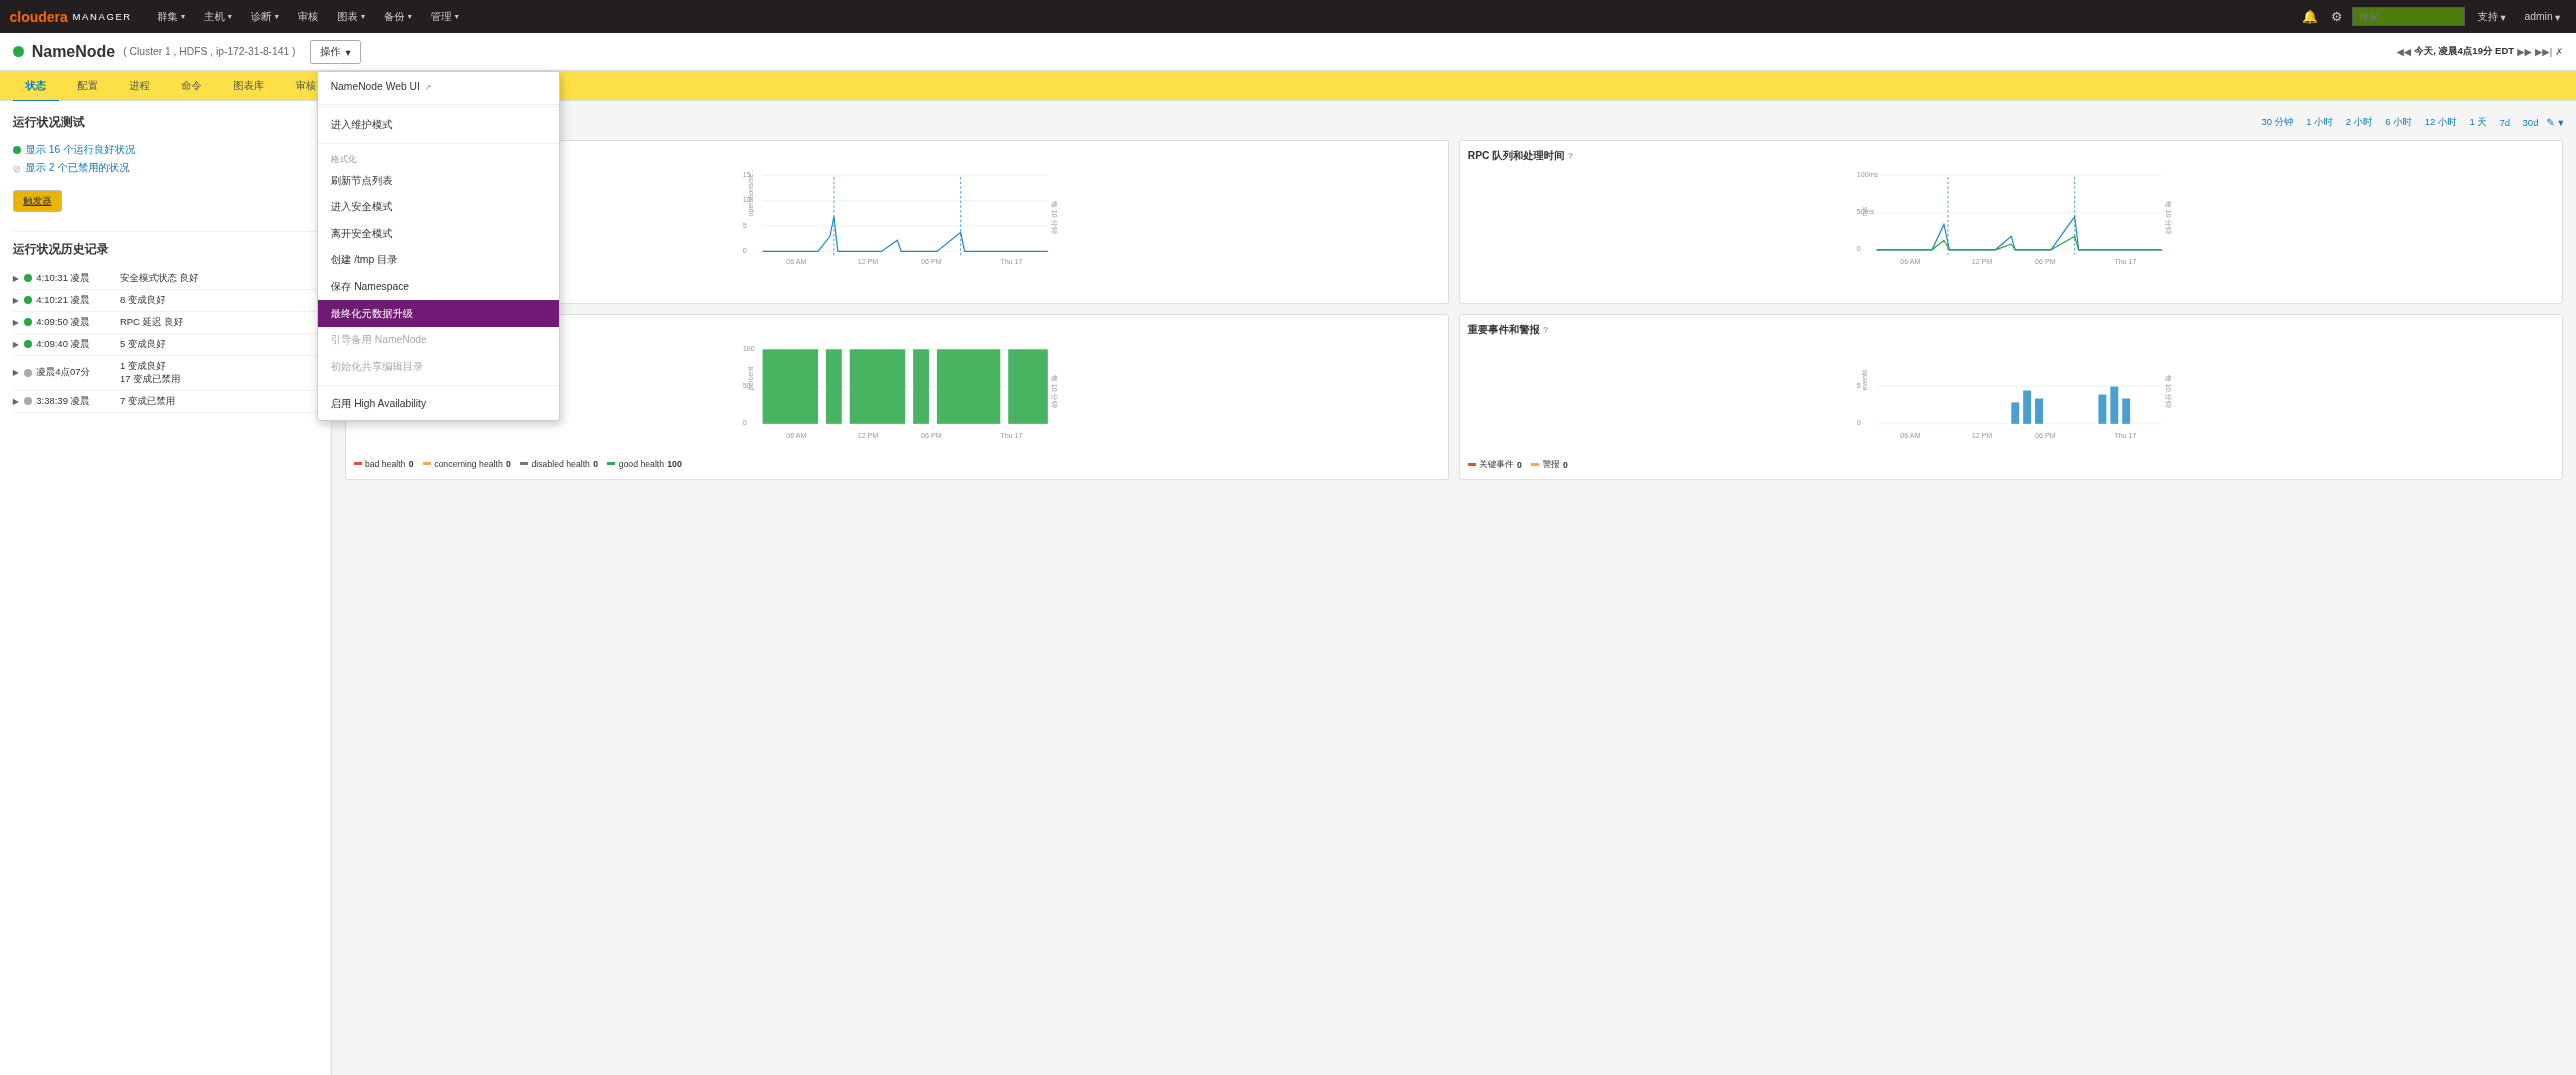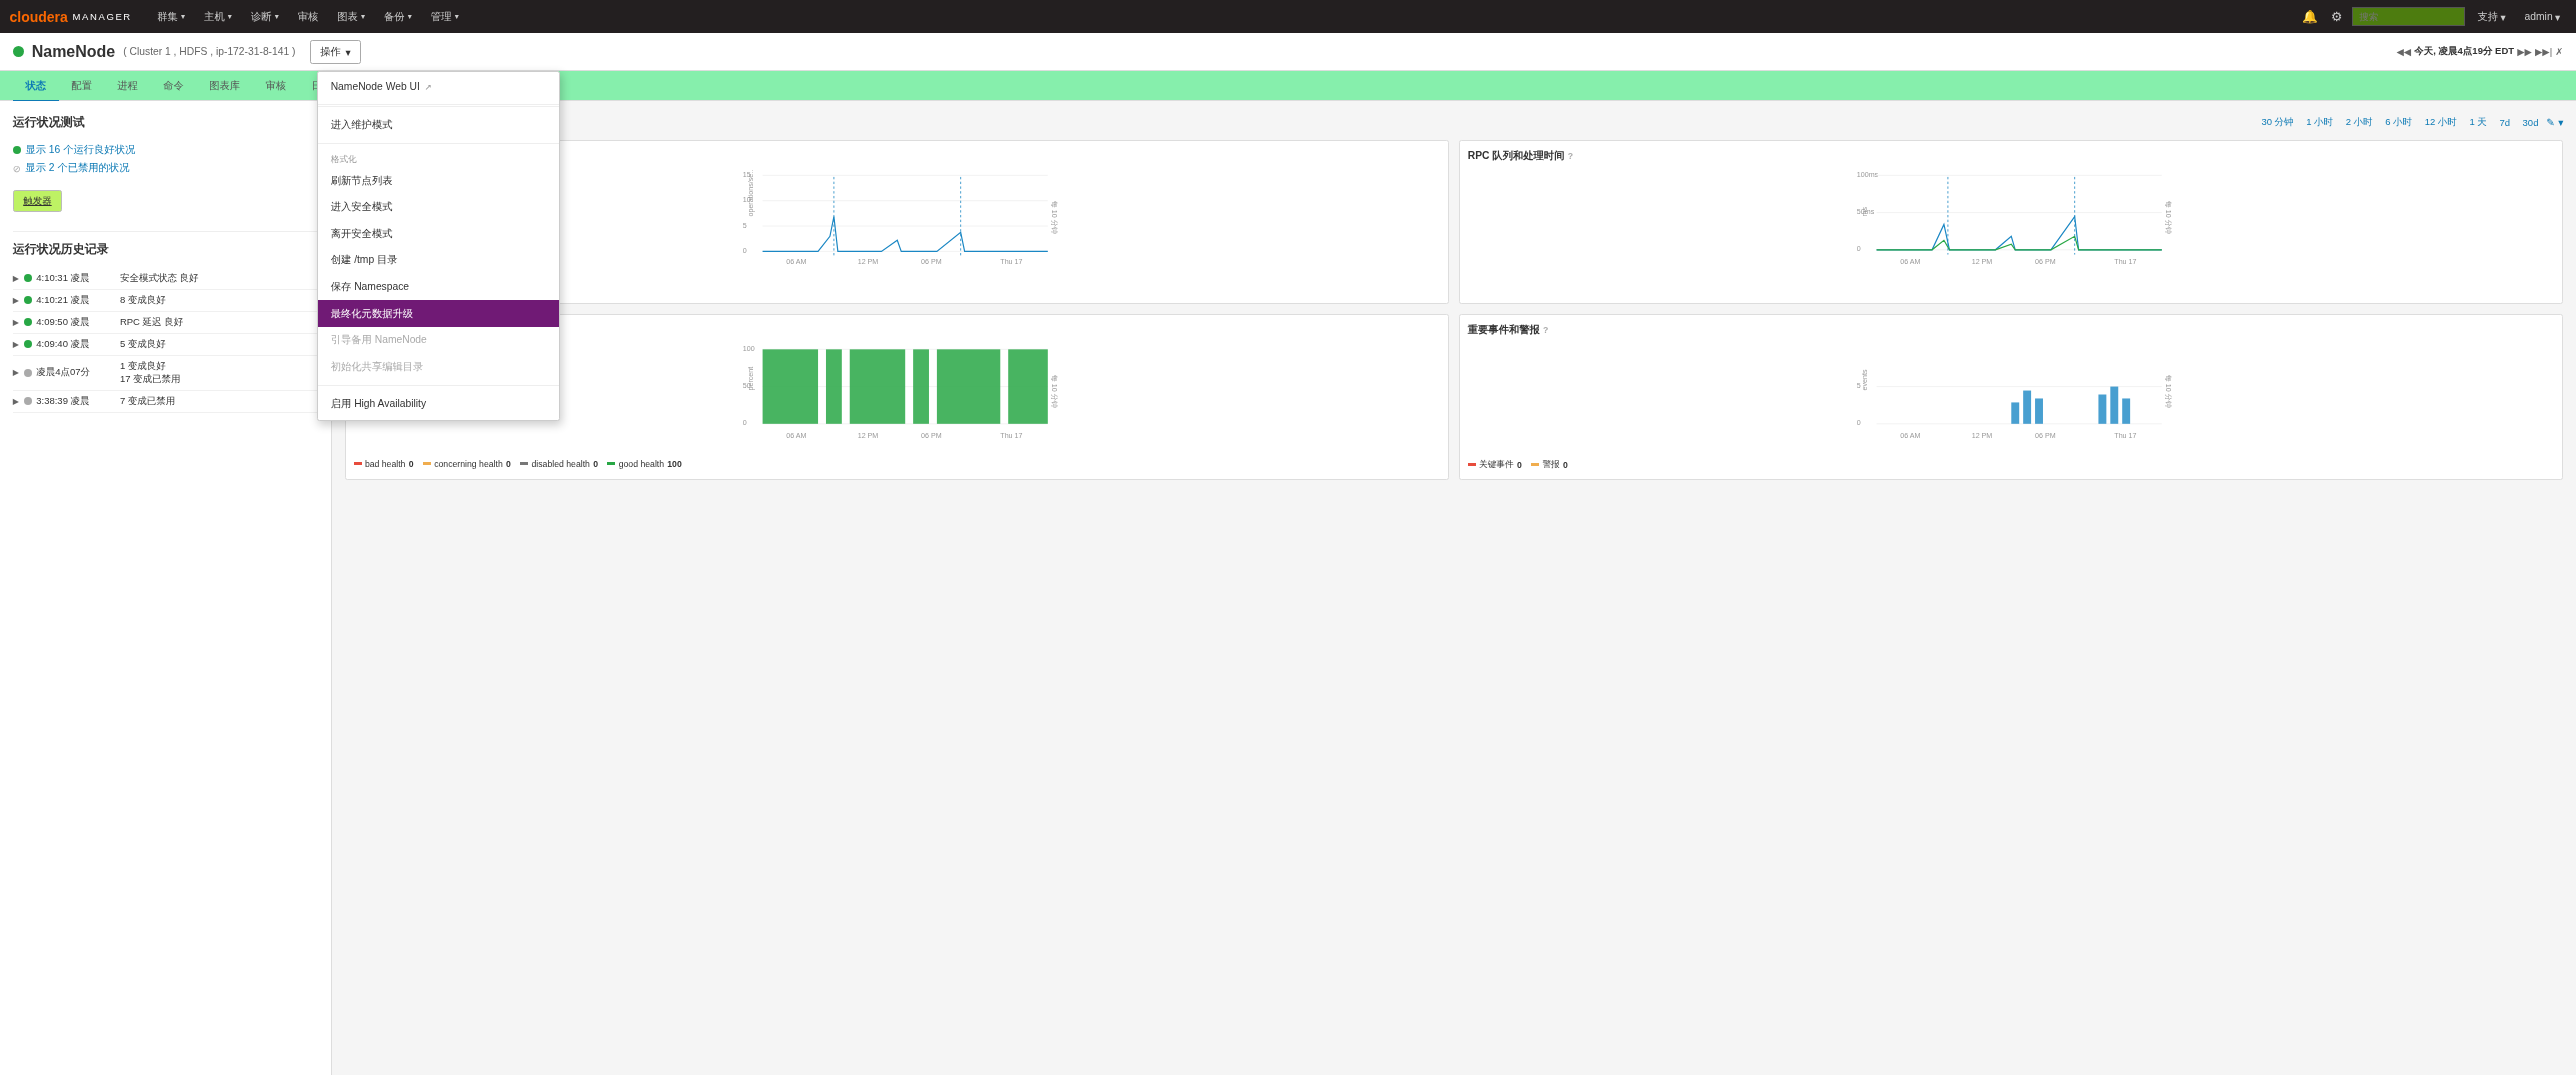--- a/index.html
+++ b/index.html
@@ -92,26 +92,26 @@
       font-size: 10.3px;
       color: #333;
       margin-left: 6.3px;
     }
     .time-nav { margin-left: auto; display: flex; align-items: center; gap: 3.2px; color: #666; font-size: 9.5px; }
     .time-nav span { cursor: pointer; }
     .time-nav .time-label { font-weight: bold; color: #333; }
 
     
     .tab-bar {
-      background: #86efac;
+      background: #fde047;
       border-bottom: 1.6px solid #ddd;
       display: flex;
       align-items: flex-end;
       padding: 0 12.7px;
-      gap: 0;
+      gap: 6px;
       height: 30px;
     }
     .tab {
       padding: 0 12.7px;
       height: 30px;
       display: flex;
       align-items: center;
       cursor: pointer;
       font-size: 10.3px;
       color: #555;
@@ -379,21 +379,21 @@
     <ul class="health-check-list">
       <li>
         <div class="health-dot dot-green"></div>
         <span>显示 16 个运行良好状况</span>
       </li>
       <li>
         <span class="dot-icon">⊘</span>
         <span>显示 2 个已禁用的状况</span>
       </li>
     </ul>
-    <button style="background:#bef264;border:0.8px solid #bbb;padding:3.2px 9.5px;border-radius:2.4px;cursor:pointer;font-size:9.5px;color:#333;margin-bottom:9.5px;text-decoration:underline;">
+    <button style="background:#eab308;border:0.8px solid #bbb;padding:3.2px 9.5px;border-radius:2.4px;cursor:pointer;font-size:9.5px;color:#333;margin-bottom:9.5px;text-decoration:underline;">
       <span>触发器</span>
     </button>
     <hr class="divider">
     <div class="section-title history-section">运行状况历史记录</div>
     <div>
       <div class="history-item">
         <span class="history-arrow">▶</span>
         <div class="health-dot dot-green"></div>
         <span class="history-time">4:10:31 凌晨</span>
         <span class="history-desc">安全模式状态 良好</span>

